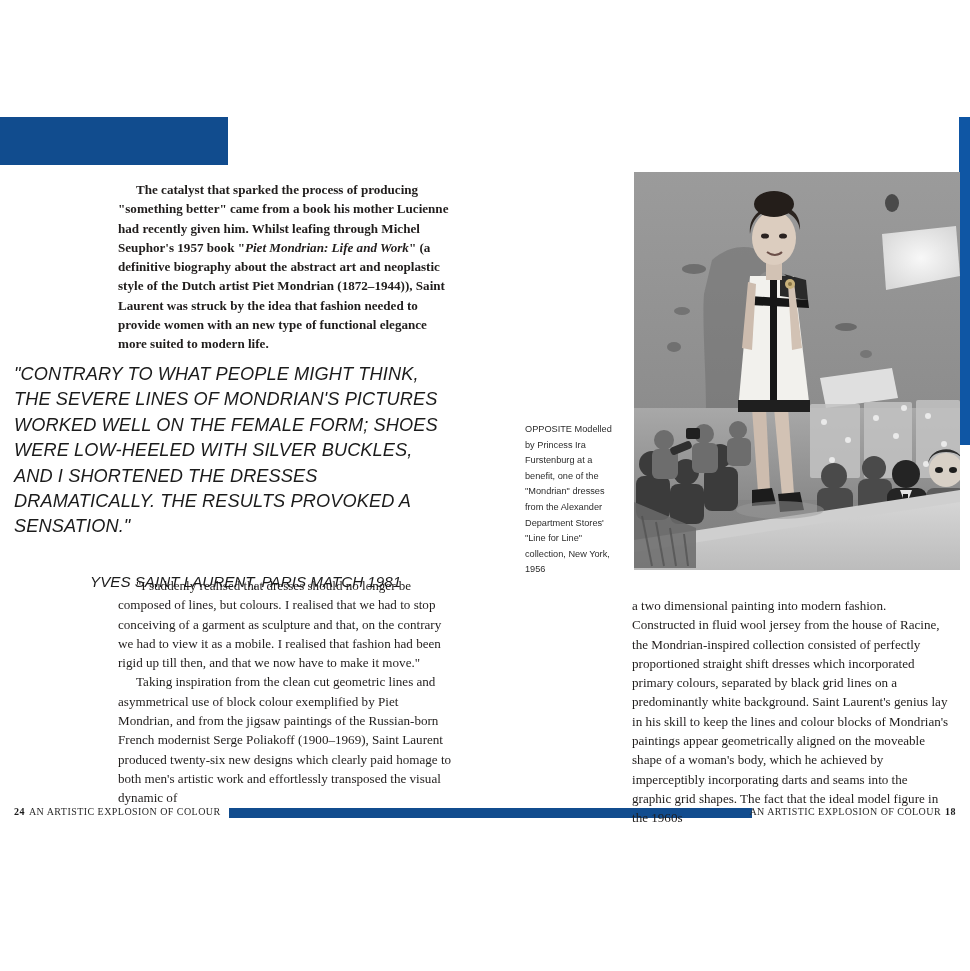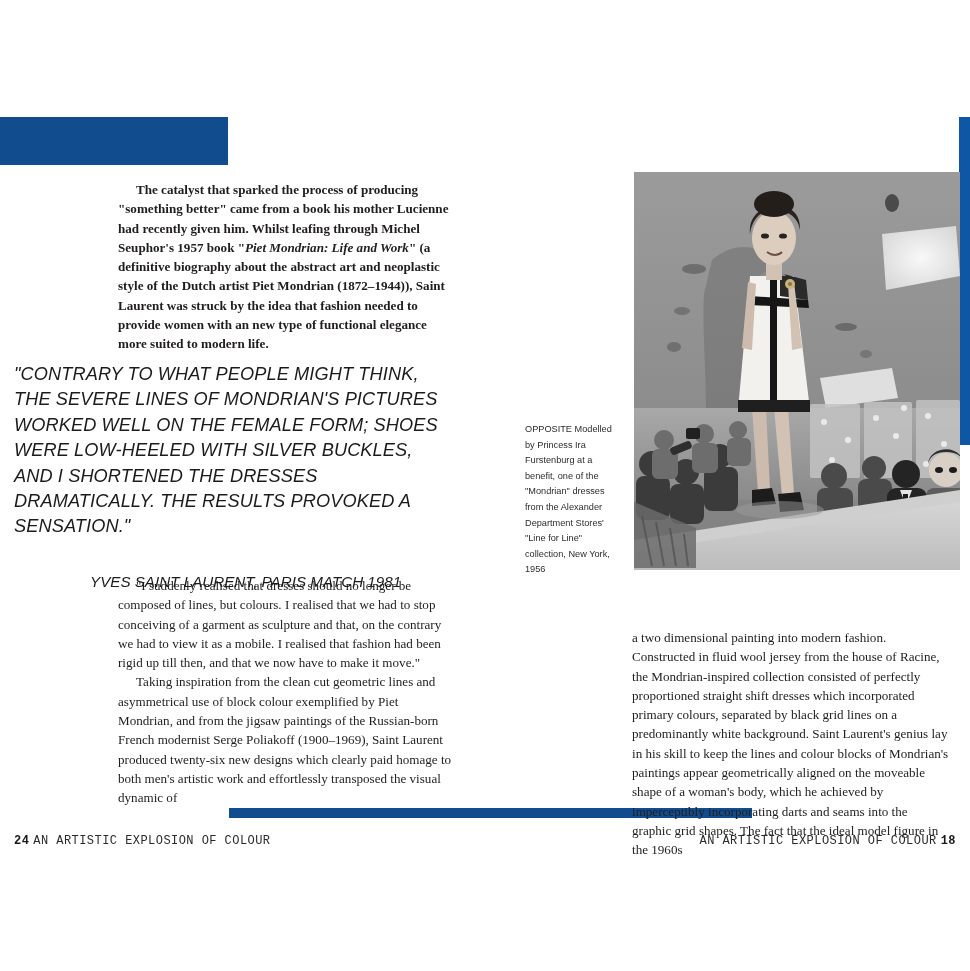--- a/index.html
+++ b/index.html
@@ -115,21 +115,21 @@
     position: absolute;
     left: 485px;
     top: 0;
     width: 485px;
     height: 971px;
   }
 
   #right-para-1 {
     position: absolute;
     left: 632px;
-    top: 628px;
+    top: 596px;
     width: 318px;
   }
 
   
   #photo-caption {
     position: absolute;
     left: 525px;
     top: 422px;
     width: 92px;
     font-family: "Liberation Sans", sans-serif;
@@ -146,23 +146,23 @@
     width: 326px;
     height: 398px;
     overflow: hidden;
     background: #8c8c8c;
   }
   #photo svg { display: block; }
 
   
   .footer {
     position: absolute;
-    top: 834px;
-    font-family: Liberation Mono, monospace;
-    font-size: 12px;
+    top: 806px;
+    font-family: Liberation Serif, serif;
+    font-size: 10px;
     letter-spacing: 0.45px;
     color: #2a2a2a;
     white-space: nowrap;
   }
   .footer .pagenum {
     font-weight: bold;
     color: #1a1a1a;
   }
   #footer-left { left: 14px; }
   #footer-right { right: 14px; }

